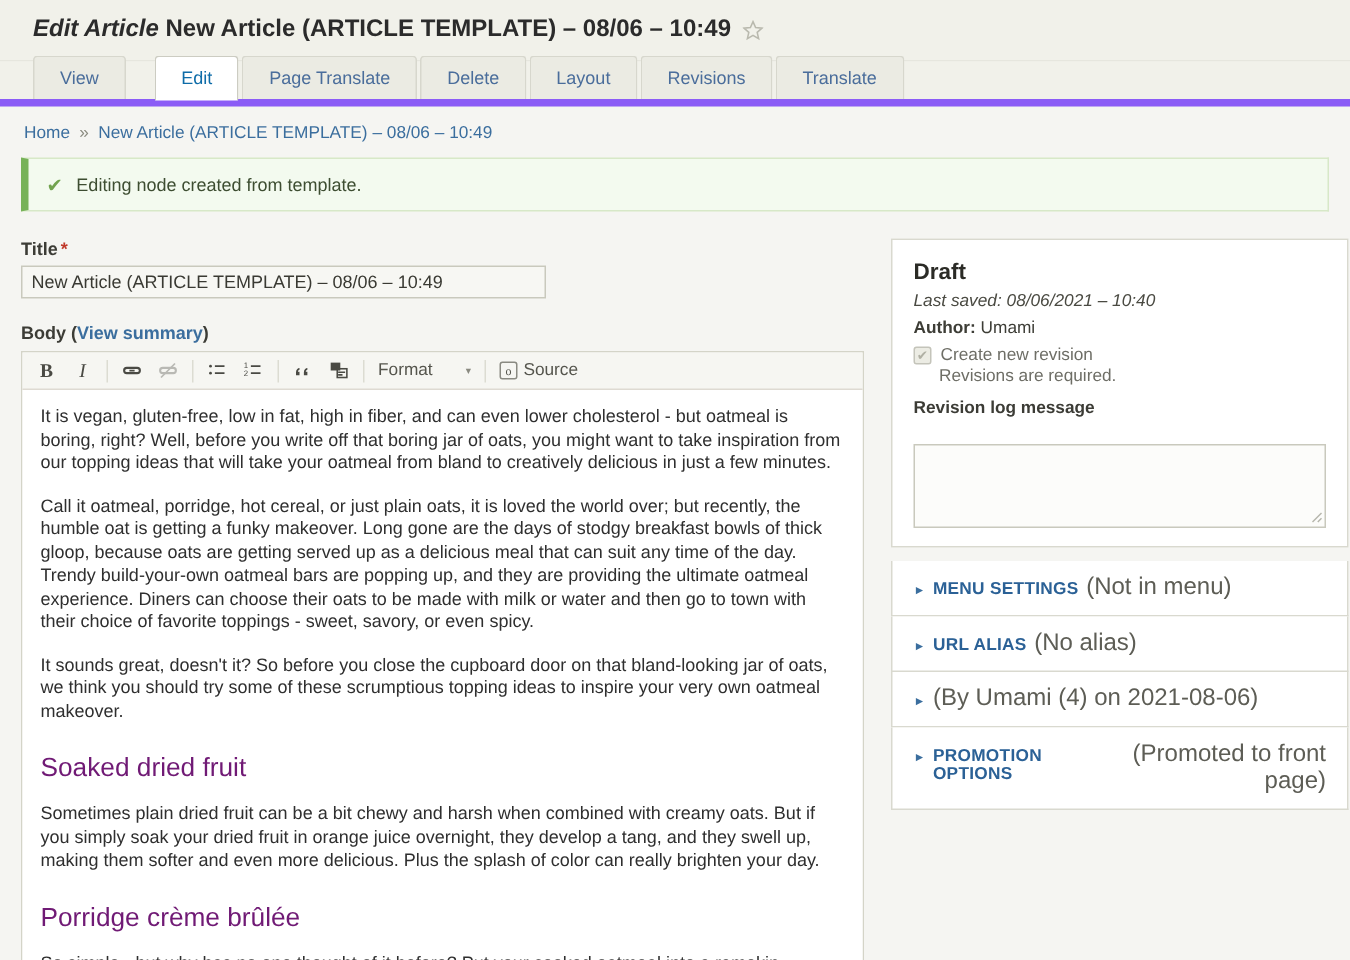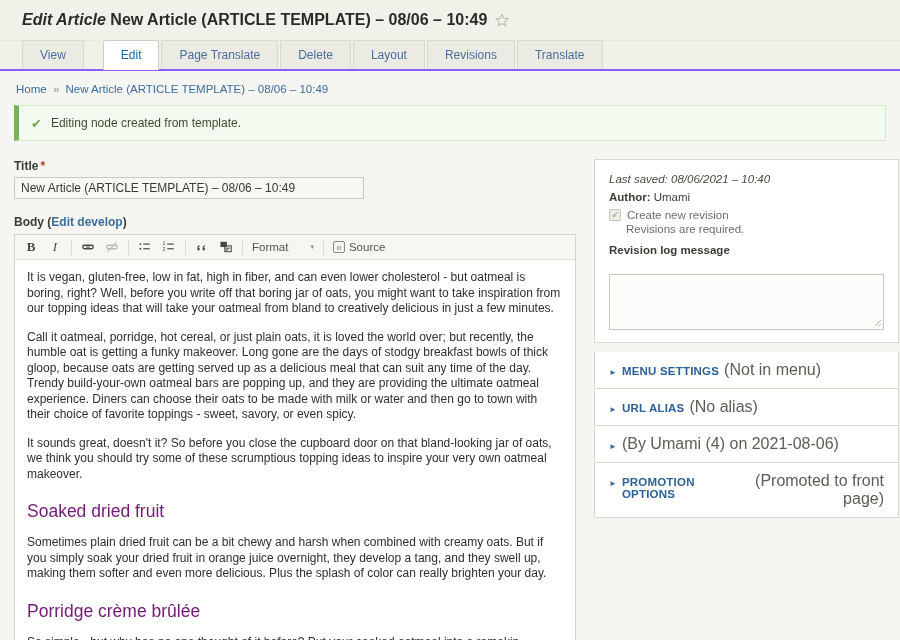--- a/index.html
+++ b/index.html
@@ -25,21 +25,21 @@
   .star-icon {
     margin-left:8px; display:inline-flex; align-items:center;
     color:#b9b9ae; cursor:pointer;
   }
 
   
   .tabbar {
     height:30px; background:#f1f1ea;
     display:flex; align-items:flex-end;
     padding-left:22px;
-    border-bottom:2px solid #8b5cf6;
+    border-bottom:5px solid #8b5cf6;
     position:relative; z-index:1;
   }
   .tab {
     font-size:12px; color:#4a6d9b;
     padding:6px 17px 6px 17px;
     background:#ebebe3;
     border:1px solid #d7d7cd;
     border-bottom:none;
     border-radius:3px 3px 0 0;
     margin-right:2px;
@@ -235,21 +235,21 @@
 
     <div class="col-main">
 
       <label class="field-label">
         <span>Title</span><span class="req">*</span>
       </label>
       <input class="title-input" type="text" value="New Article (ARTICLE TEMPLATE) – 08/06 – 10:49" style="">
 
       <label class="field-label body-label">
         <span>Body</span>
-        (<a>Edit develop</a>)
+        (<a>View summary</a>)
       </label>
 
       <div class="editor">
         <div class="toolbar">
           <div class="tb-btn bold">B</div>
           <div class="tb-btn ital">I</div>
           <div class="tb-sep"></div>
           <div class="tb-btn">
             <svg width="14" height="14" viewBox="0 0 24 24" fill="none" stroke="#4a4a44" stroke-width="2.4">
               <rect x="3" y="9" width="18" height="6" rx="3"></rect>
@@ -314,20 +314,21 @@
           <h2>Porridge crème brûlée</h2>
           <p>So simple - but why has no one thought of it before? Put your cooked oatmeal into a ramekin, sprinkle with sugar, and pop under the grill. The sugar will harden, giving you the delight of cracking through the surface and scooping out the creamy deliciousness beneath. If you are really professional, you can use a blow torch.</p>
 
         </div>
       </div>
     </div>
 
     <div class="col-side">
 
       <div class="side-box">
+        <div class="side-title">Draft</div>
         <div class="side-saved">
           <b>Last saved:</b>
           <span>08/06/2021 – 10:40</span>
         </div>
         <div class="side-author">
           <b>Author:</b>
           <span>Umami</span>
         </div>
         <div class="cb-row">
           <span class="cb">✔</span>

